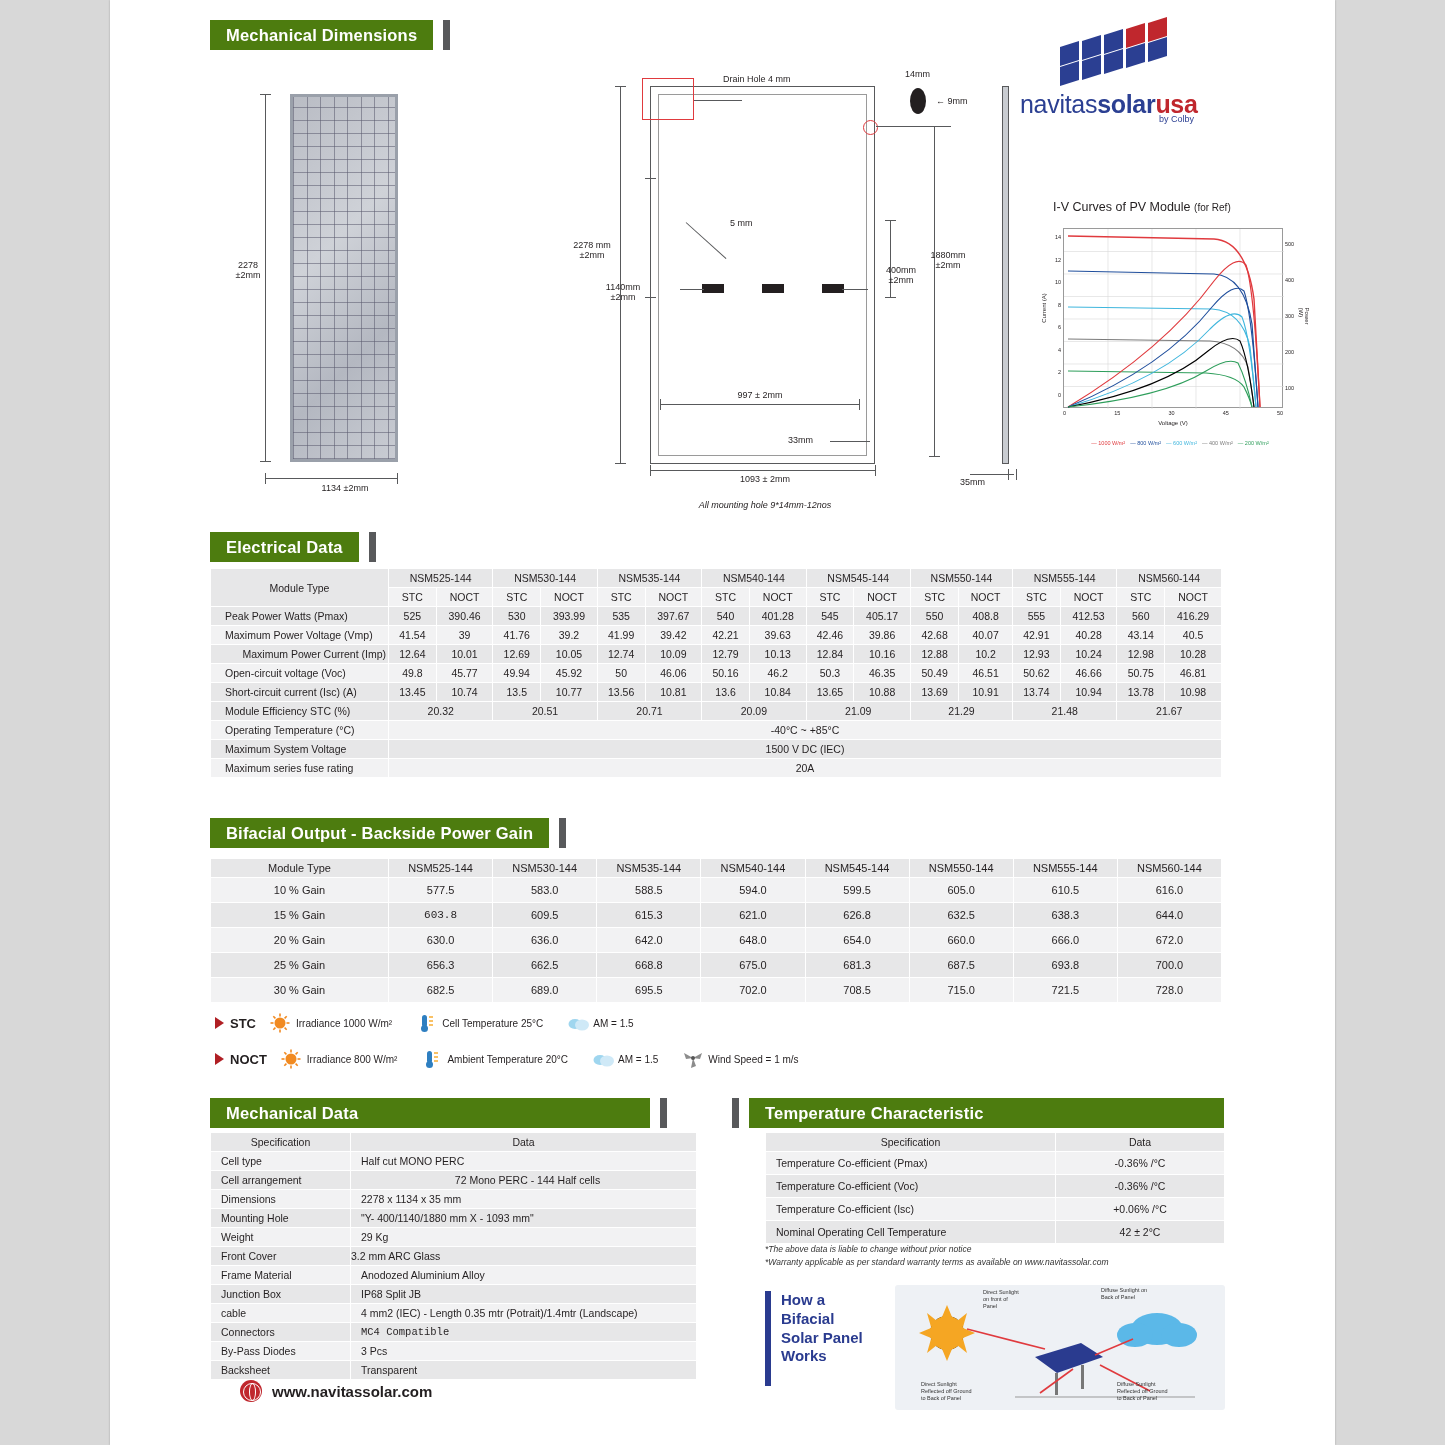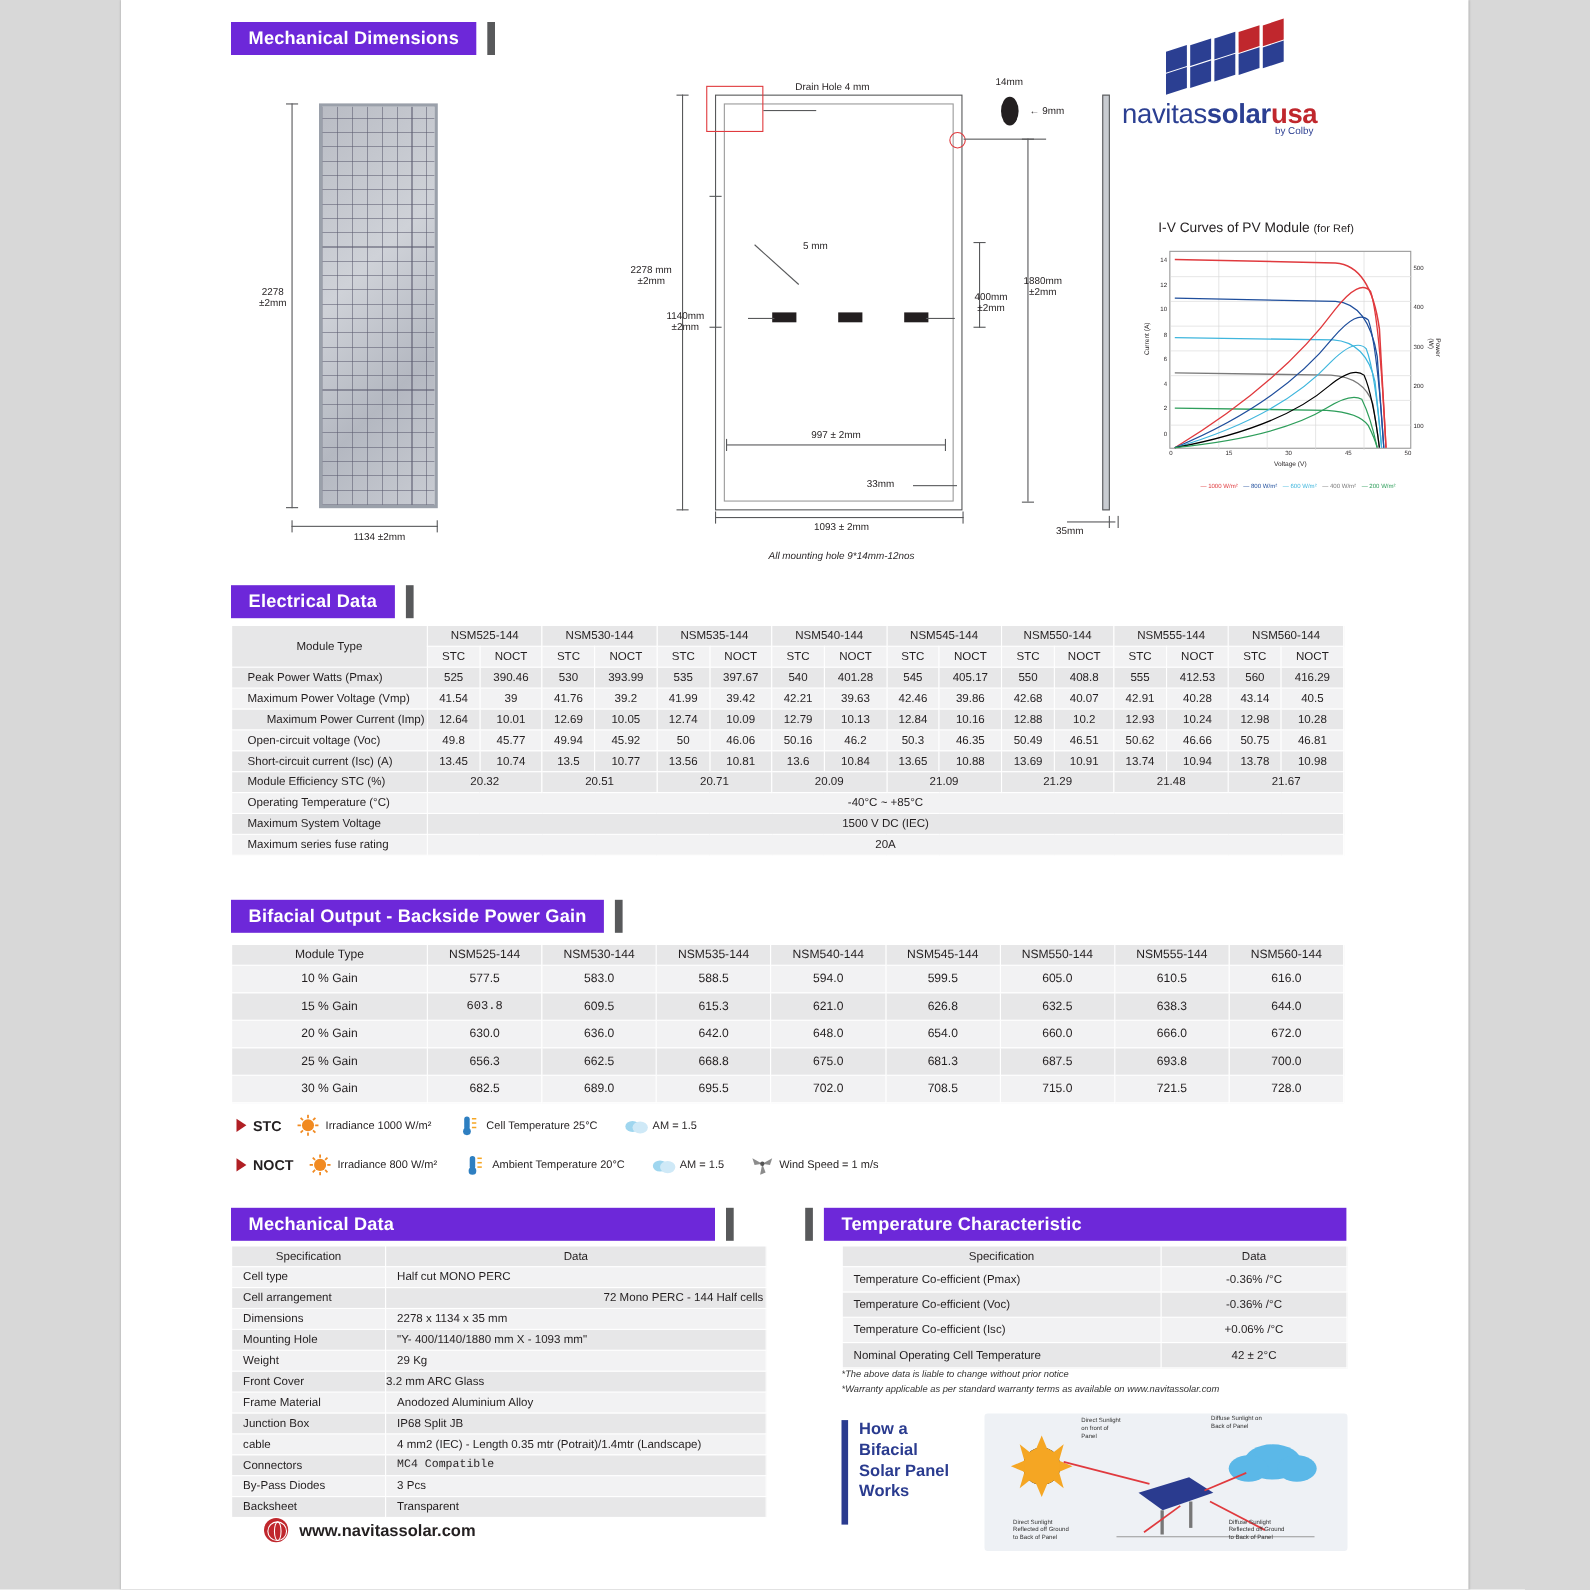--- a/index.html
+++ b/index.html
@@ -11,21 +11,21 @@
     color:#231f20;
   }
   .page {
     position:absolute; left:110px; top:0; width:1225px; height:1445px;
     background:#ffffff;
     box-shadow:0 0 2px rgba(0,0,0,.25);
   }
   
   .sec-hdr { position:absolute; display:flex; align-items:center; height:30px; }
   .sec-hdr .bar {
-    background:#6d28d9; color:#ffffff;
+    background:#4d7c0f; color:#ffffff;
     font-size:16.5px; font-weight:bold; letter-spacing:.2px;
     display:flex; align-items:center; padding:0 16px; height:30px;
   }
   .sec-hdr .tick { width:7px; height:30px; background:#58595b; margin-left:10px; }
   
   table { border-collapse:collapse; }
   .tbl { width:100%; font-size:10.5px; }
   .tbl td, .tbl th { border:1px solid #ffffff; padding:3px 2px; text-align:center; font-weight:normal; }
   .shade1 { background:#e7e7e8; }
   .shade2 { background:#f2f2f3; }
@@ -579,21 +579,21 @@
           <tr>
             <td class="shade1" style="width:140px;">Specification</td>
             <td class="shade1">Data</td>
           </tr>
           <tr>
             <td class="shade2" style="text-align:left; padding-left:10px;">Cell type</td>
             <td class="shade2" style="text-align:left; padding-left:10px;">Half cut MONO PERC</td>
           </tr>
           <tr>
             <td class="shade1" style="text-align:left; padding-left:10px;">Cell arrangement</td>
-            <td class="shade1" style="text-align:right; padding-left:10px;">72 Mono PERC - 144 Half cells</td>
+            <td class="shade1" style="text-align:center; padding-left:10px;">72 Mono PERC - 144 Half cells</td>
           </tr>
           <tr>
             <td class="shade2" style="text-align:left; padding-left:10px;">Dimensions</td>
             <td class="shade2" style="text-align:left; padding-left:10px;">2278 x 1134 x 35 mm</td>
           </tr>
           <tr>
             <td class="shade1" style="text-align:left; padding-left:10px;">Mounting Hole</td>
             <td class="shade1" style="text-align:left; padding-left:10px;">"Y- 400/1140/1880 mm X - 1093 mm"</td>
           </tr>
           <tr>

